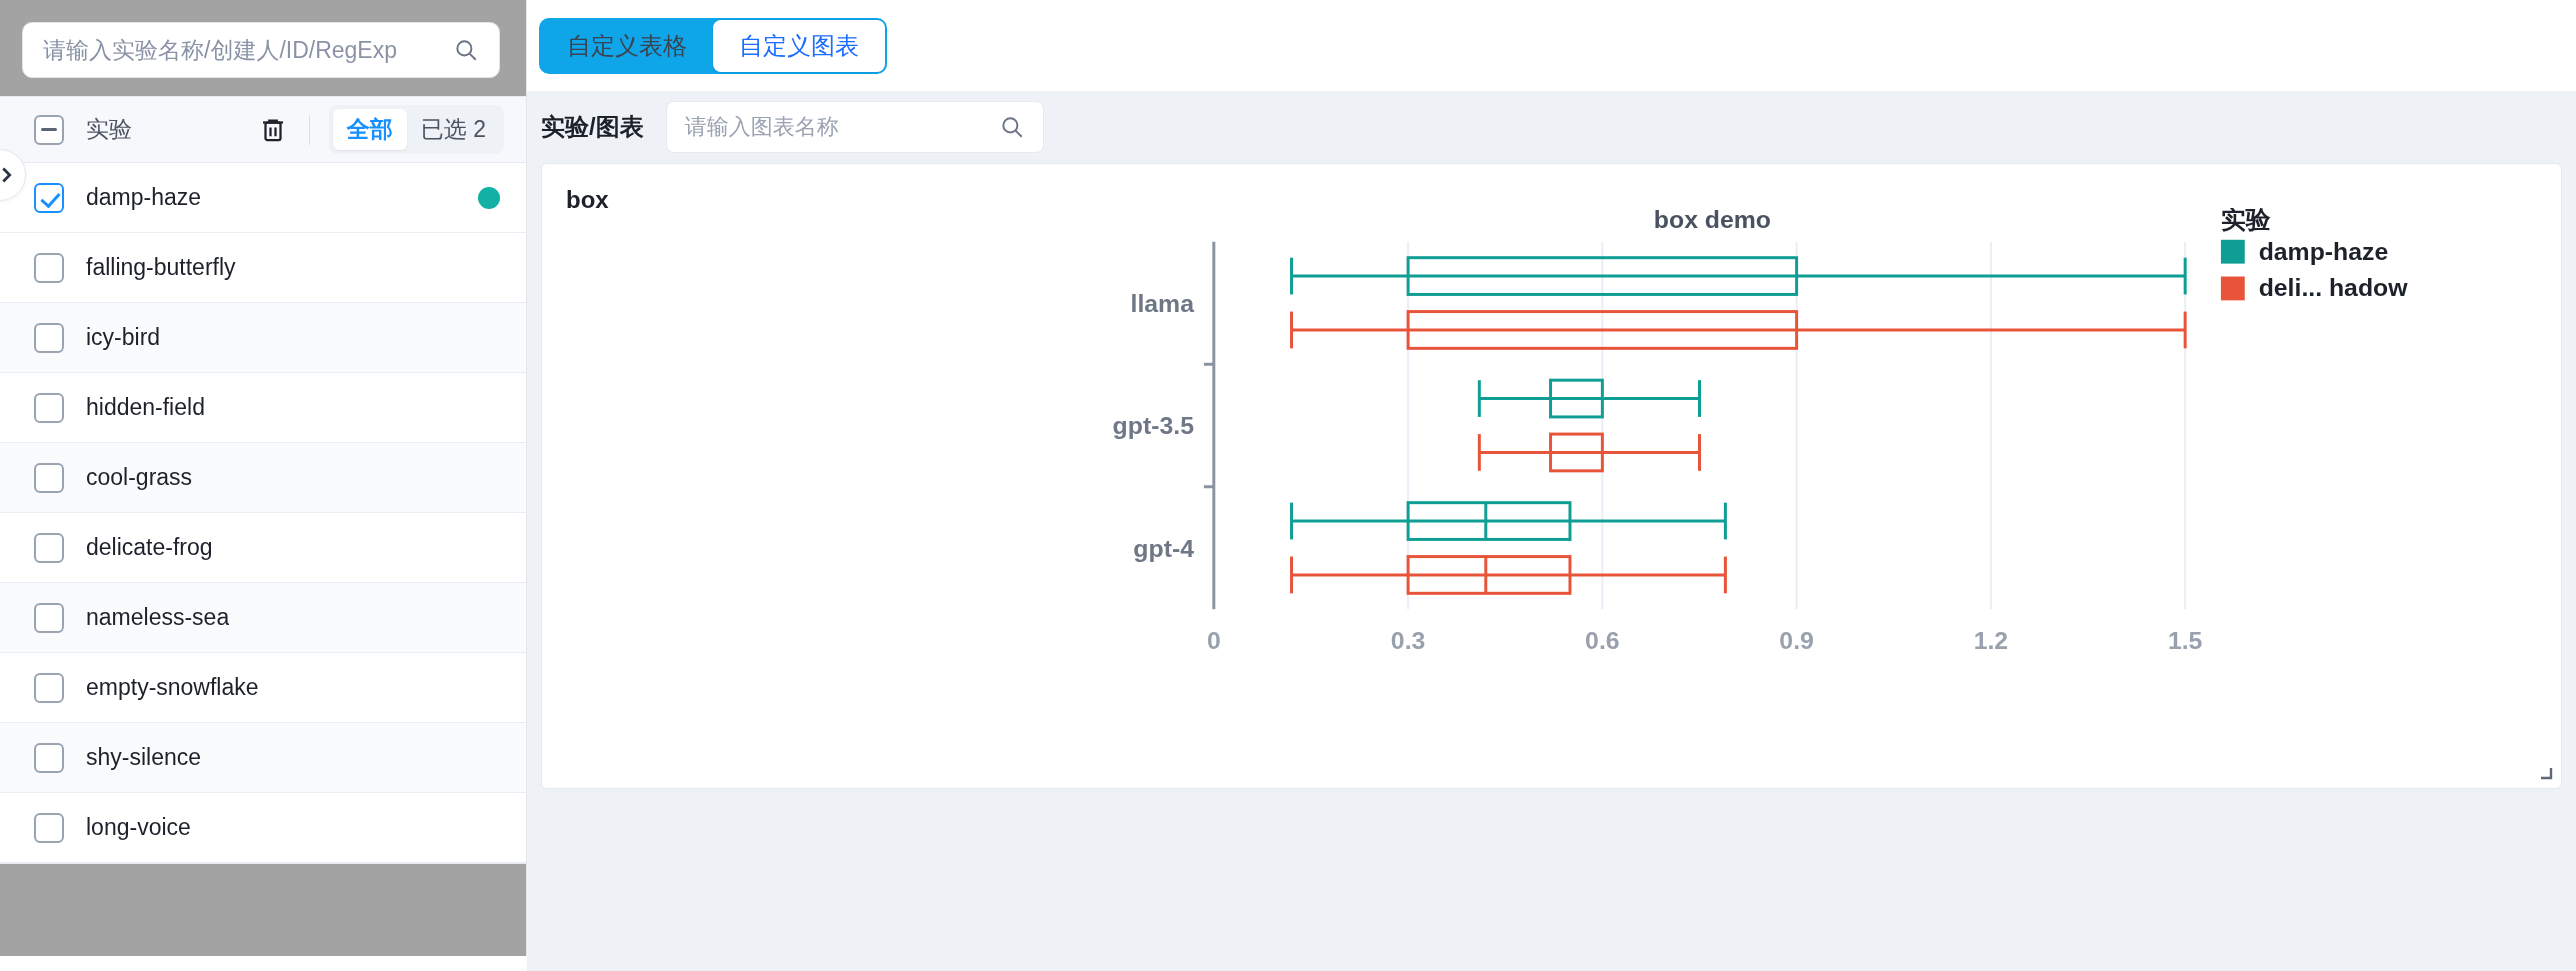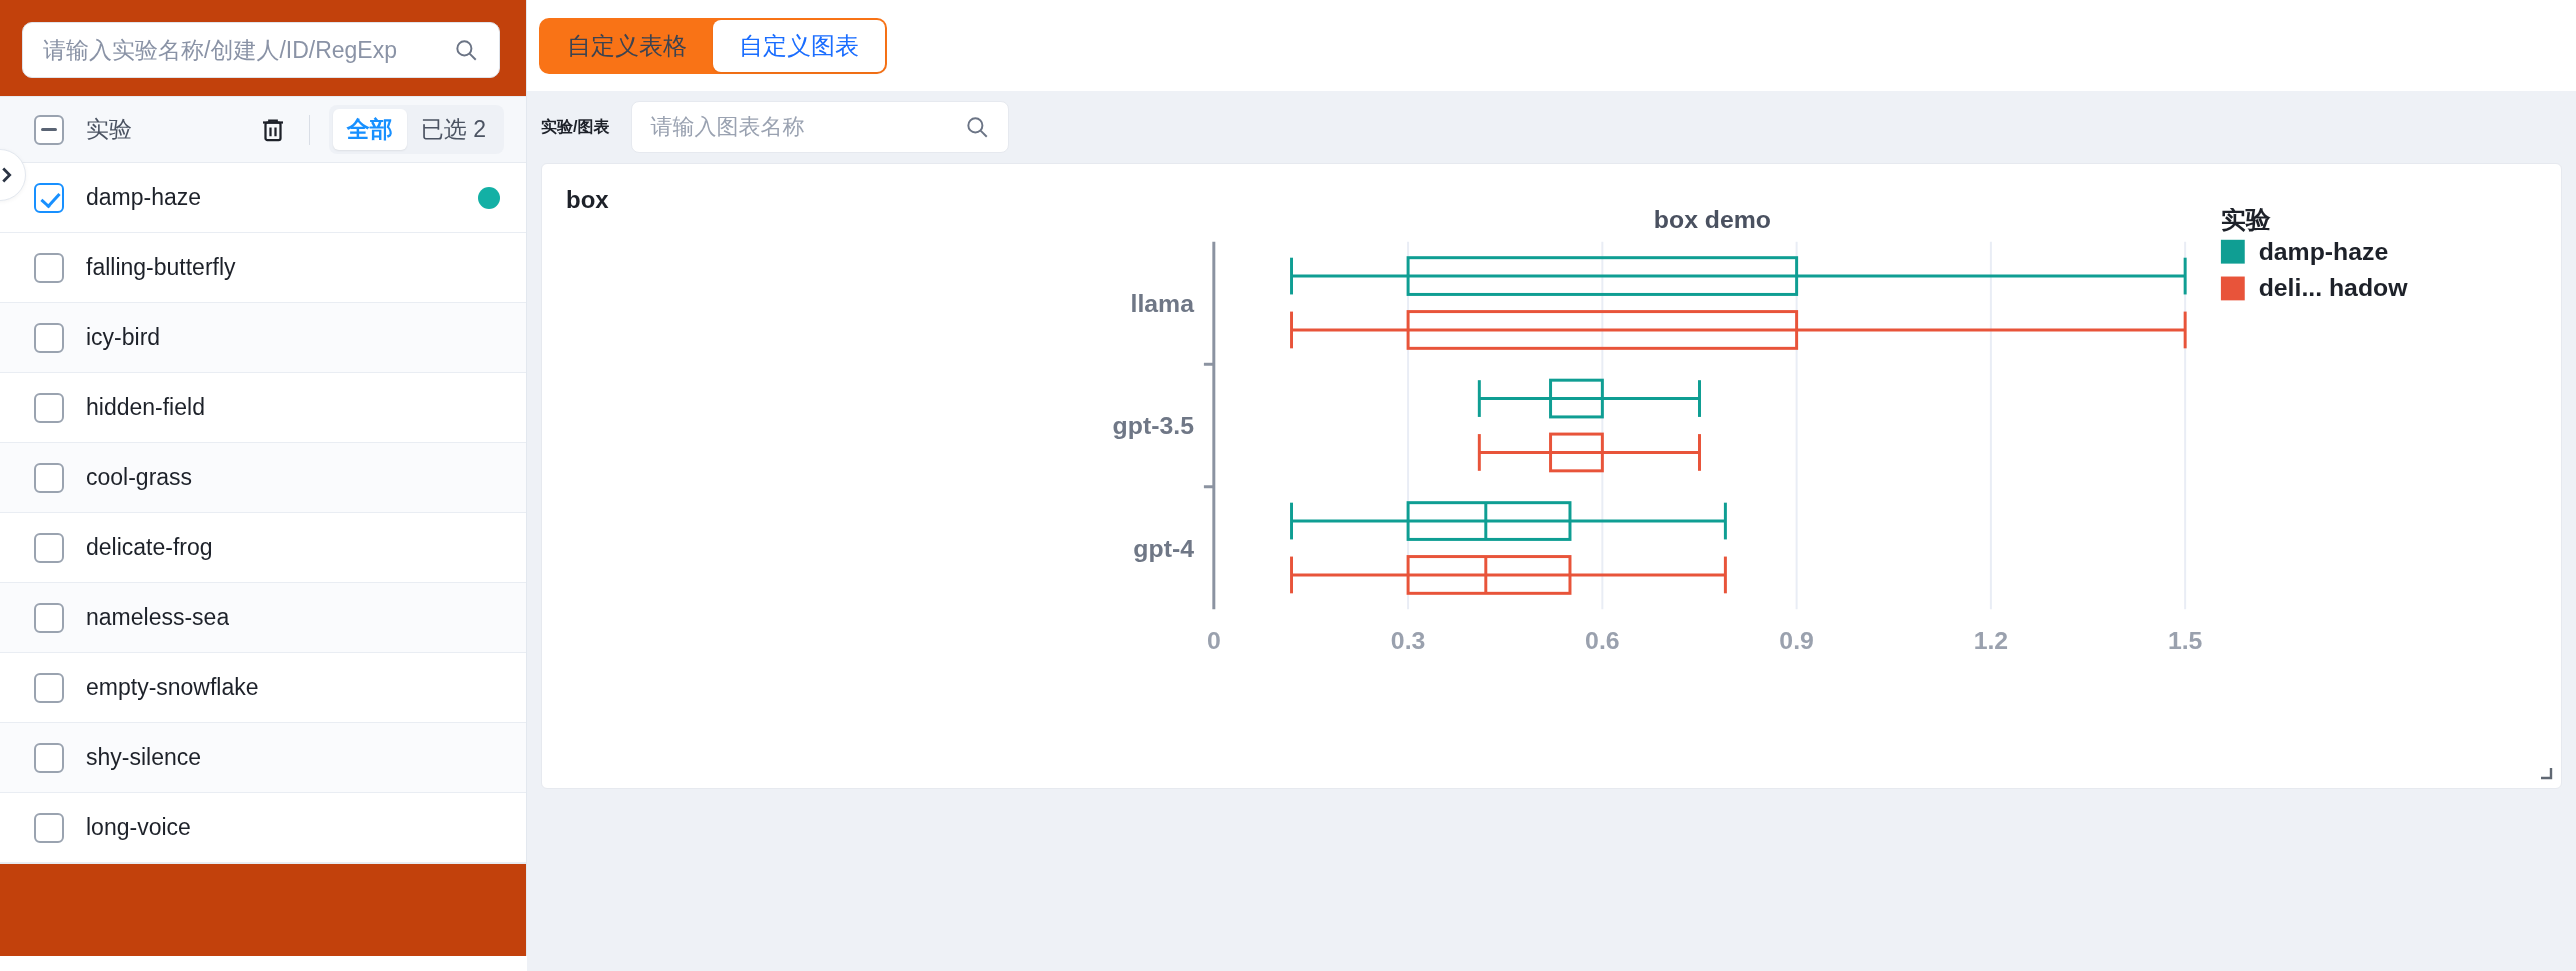--- a/index.html
+++ b/index.html
@@ -8,21 +8,21 @@
     font-family: "Liberation Sans", sans-serif;
     background: #ffffff;
     overflow: hidden;
   }
   .app { position: relative; width: 2576px; height: 972px; display: flex; }
 
   
   .left-col {
     width: 527px;
     height: 956px;
-    background: #c2410c;
+    background: #a3a3a3;
     border-right: 1px solid #e3e8ef;
     position: relative;
     flex: 0 0 527px;
   }
   .search-wrap { padding: 22px 26px 18px 22px; }
   .search-box {
     height: 56px;
     border: 1px solid #dfe3ea;
     border-radius: 10px;
     display: flex; align-items: center;
@@ -118,38 +118,38 @@
     color: #2b3444;
     z-index: 5;
     box-shadow: 0 1px 4px rgba(0,0,0,.05);
   }
   .collapse-handle svg { display:block; width: 22px; height: 22px; margin-left: 12px; }
 
   
   .right-col { flex: 1; height: 972px; display: flex; flex-direction: column; background: #ffffff; }
   .tabs-bar { height: 91px; display: flex; align-items: center; padding-left: 12px; background:#fff;}
   .tabs {
-    background: #f97316;
+    background: #0ea5e9;
     border-radius: 10px;
     display: flex; align-items: flex-end;
     padding: 2px;
   }
   .tab {
     font-size: 24px; color: #3c4350;
     padding: 10px 26px; border-radius: 8px;
     white-space: nowrap;
   }
   .tab.active { background: #ffffff; color: #1a6dff; box-shadow: 0 1px 3px rgba(0,0,0,.08); }
 
   .content { flex: 1; background: #eef1f6; padding: 0; }
   .chart-head {
     height: 72px; display: flex; align-items: center;
     padding: 0 0 0 14px; background: #eef1f6;
   }
-  .chart-head .lbl { font-size: 16px; color: #1d2129; font-weight: 700; white-space: nowrap; }
+  .chart-head .lbl { font-size: 24px; color: #1d2129; font-weight: 700; white-space: nowrap; }
   .chart-search {
     margin-left: 22px;
     width: 378px; height: 52px;
     background: #fff; border: 1px solid #e6e9ef; border-radius: 8px;
     display: flex; align-items: center; padding: 0 18px;
   }
   .chart-search .ph { flex: 1; font-size: 22px; color: #9aa2b1; white-space: nowrap; }
 
   .card-wrap { padding: 0 14px 0 14px; }
   .chart-card {

